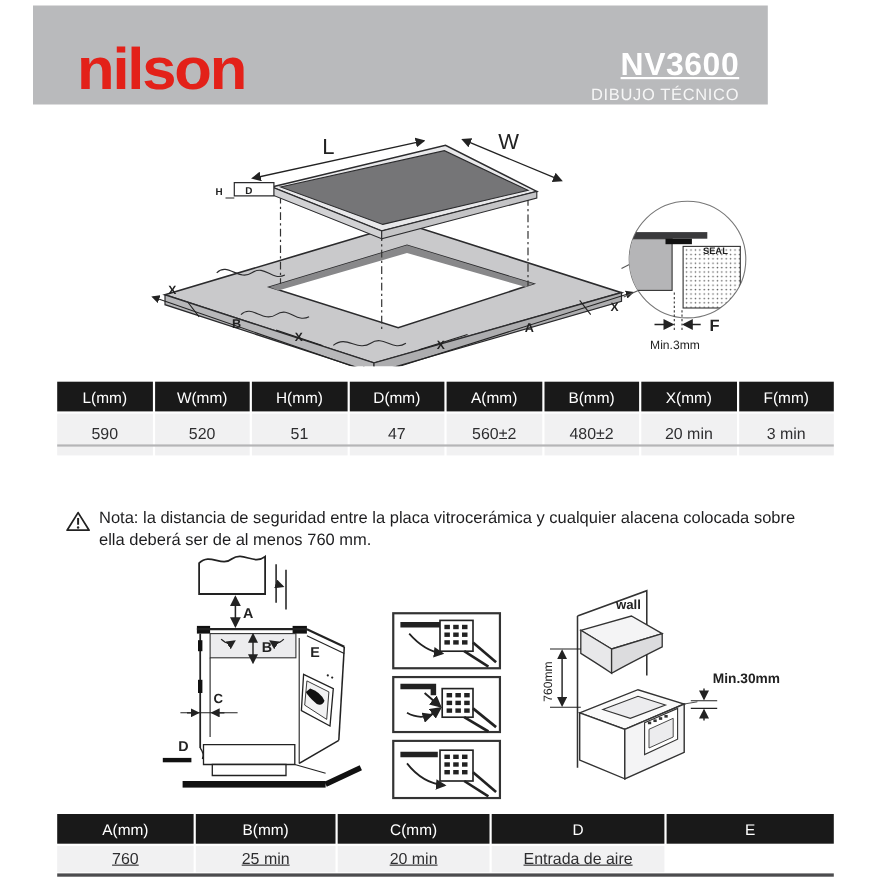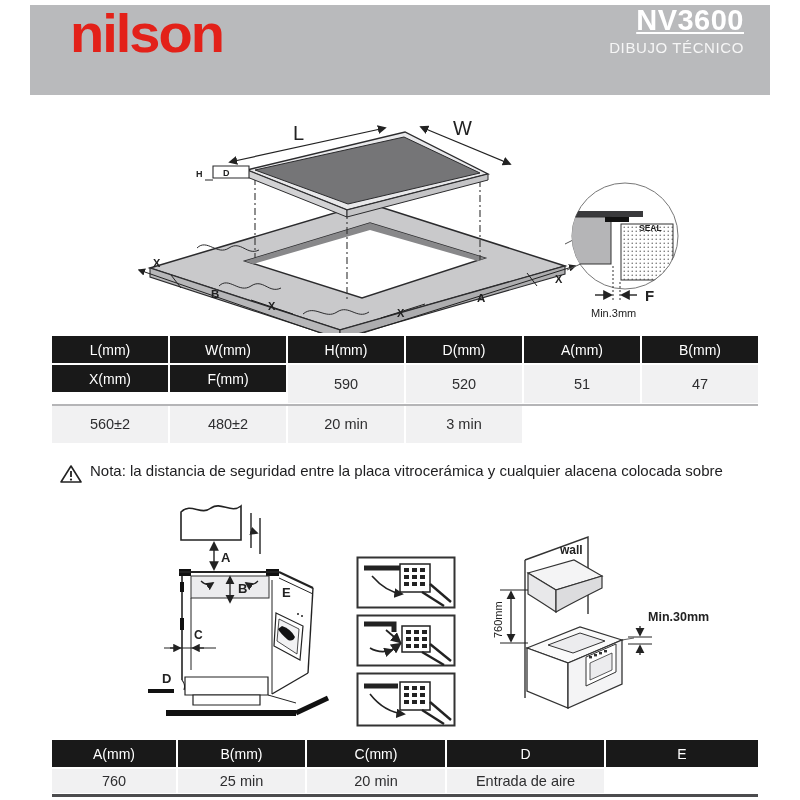--- a/index.html
+++ b/index.html
@@ -1,36 +1,36 @@
 <!DOCTYPE html>
 <html><head>
 <meta charset="utf-8">
 <style>
   html,body{margin:0;padding:0;background:#fff;}
   .page{position:relative;width:800px;height:800px;background:#ffffff;overflow:hidden;
         font-family:"Liberation Sans",sans-serif;color:#222;}
   
-  .header-bar{position:absolute;left:30px;top:5px;width:740px;height:90px;background:#b9babc;
-              display:flex;align-items:flex-start;justify-content:space-between;padding:0 26px;box-sizing:border-box;}
+  .header-bar{position:absolute;left:30px;top:5px;width:668px;height:90px;background:#b9babc;
+              display:flex;align-items:flex-end;justify-content:space-between;padding:0 26px;box-sizing:border-box;}
   .brand{font-size:56px;font-weight:bold;letter-spacing:-2px;color:#e32119;transform:scaleY(.95);
          margin-left:14px;margin-top:-4px;}
   .header-right{text-align:right;line-height:1.1;}
   .model{font-size:29px;font-weight:bold;color:#ffffff;letter-spacing:.5px;text-decoration:underline;}
   .doctype{font-size:15px;color:#f6f6f6;letter-spacing:.6px;margin-top:3px;}
   
   .abs{position:absolute;}
   svg text{font-family:"Liberation Sans",sans-serif;fill:#222;}
   
   .tbl{position:absolute;left:52px;width:706px;display:grid;gap:2px;background:#fff;}
-  .t1{top:336px;grid-template-columns:repeat(6,1fr);}
+  .t1{top:347px;grid-template-columns:repeat(8,1fr);}
   .t2{top:740px;grid-template-columns:124px 127px 138px 157px 152px;}
   .th{background:#191919;color:#fff;font-size:14px;height:27px;display:flex;align-items:center;justify-content:center;}
   .td{background:#f1f1f2;color:#2e2e30;font-size:14.5px;display:flex;align-items:center;justify-content:center;}
   .t1 .td{height:38px;}
-  .t2 .td{height:24px;}
+  .t2 .td{height:24px;text-decoration:underline;}
   .t1-line{position:absolute;left:52px;top:404px;width:706px;height:2px;background:#b5b5b7;}
   .t2-line{position:absolute;left:52px;top:794px;width:706px;height:3px;background:#4c4c4e;}
   
   .note-icon{position:absolute;left:60px;top:464px;}
   .note-text{position:absolute;left:90px;top:461px;width:680px;font-size:15px;line-height:1.32;color:#1d1d1f;}
 </style>
 </head>
 <body>
 
 <div class="page">
@@ -145,20 +145,21 @@
   </div>
   <div class="t1-line"></div>
 
   <svg class="note-icon" width="22" height="20" viewBox="0 0 22 20">
     <path d="M11,2 L21,18 L1,18 Z" fill="none" stroke="#222" stroke-width="1.6" stroke-linejoin="round"></path>
     <line x1="11" y1="7" x2="11" y2="13" stroke="#222" stroke-width="1.8"></line>
     <circle cx="11" cy="15.6" r="1.1" fill="#222"></circle>
   </svg>
   <div class="note-text">
     <div>Nota: la distancia de seguridad entre la placa vitrocerámica y cualquier alacena colocada sobre</div>
+    <div>ella deberá ser de al menos 760 mm.</div>
   </div>
 
   <svg class="abs" style="left:146px;top:498px;" width="205" height="228" viewBox="0 0 205 228">
     <defs>
       <marker id="mO" viewBox="0 0 10 10" refX="8" refY="5" markerWidth="7" markerHeight="7" orient="auto-start-reverse">
           <path d="M0,0 L10,5 L0,10 z" fill="#222"></path>
         </marker>
     </defs>
 
     <path d="M35,14 C45,4 55,18 65,10 C75,3 85,16 95,8 L95,42 L35,42 Z" fill="#fff" stroke="#222" stroke-width="1.6"></path>

